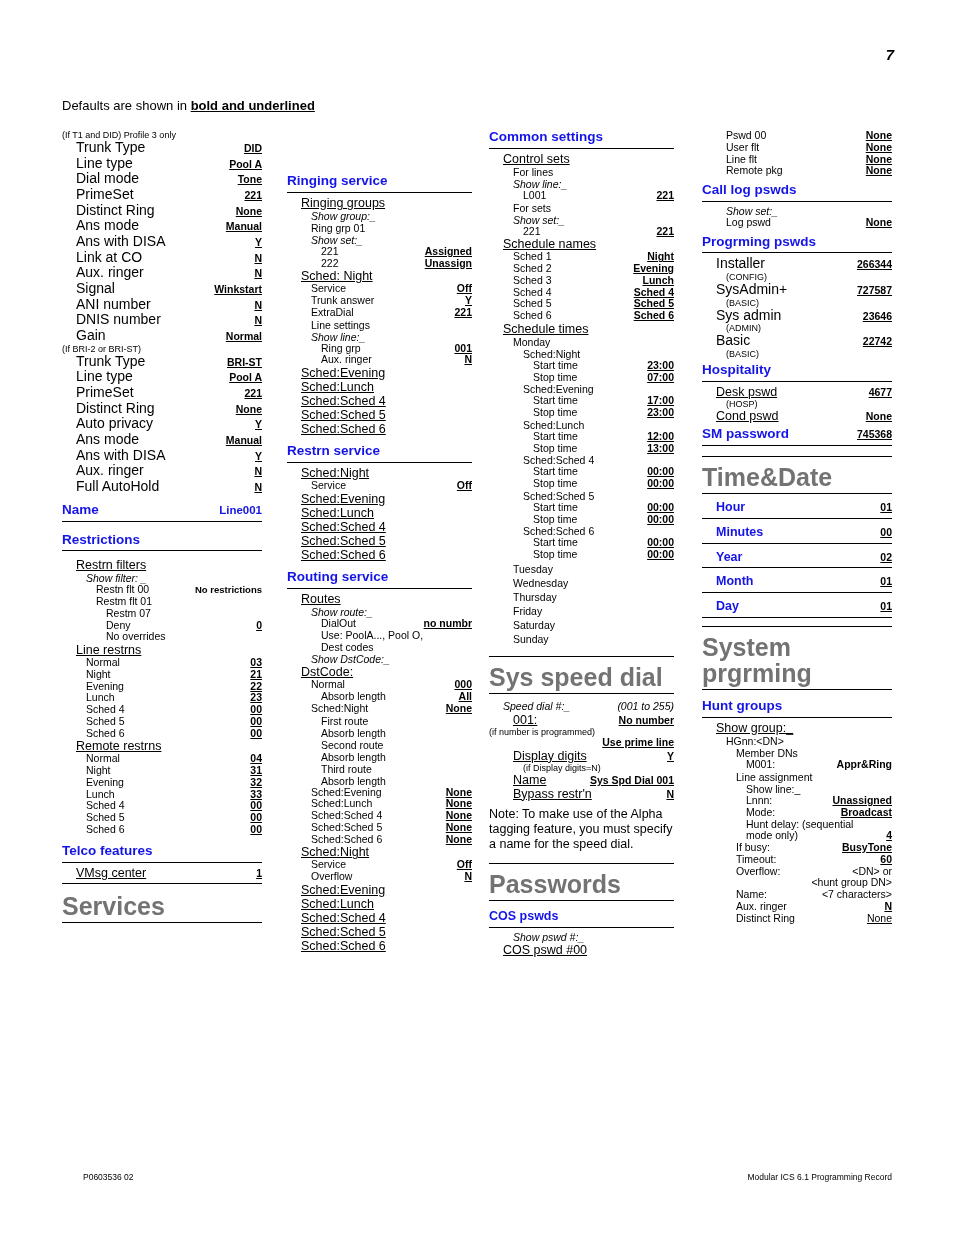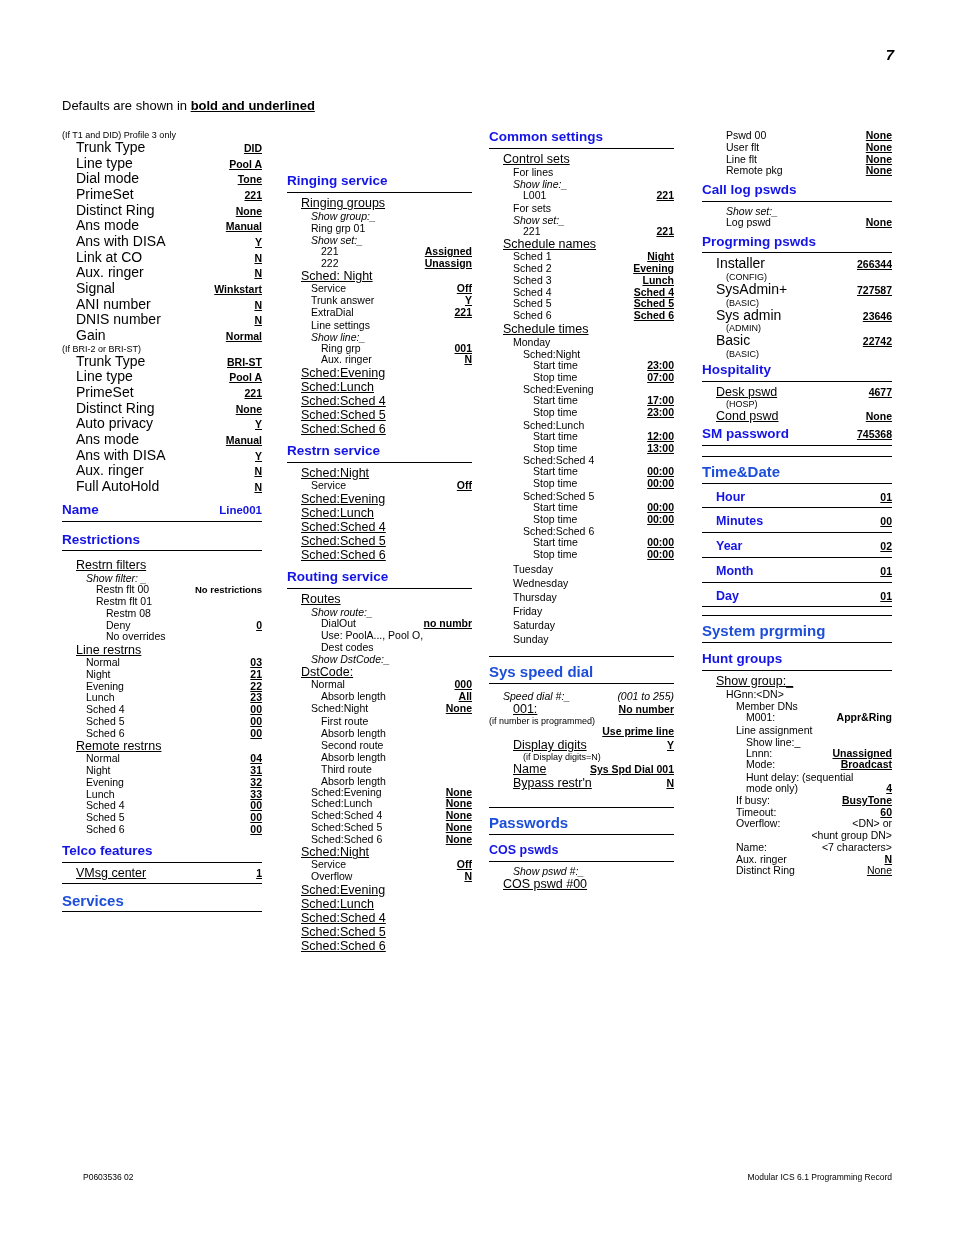--- a/index.html
+++ b/index.html
@@ -35,21 +35,21 @@
   .v-blue{color:#1414e6;font-weight:700;font-size:11.5px;}
 
   
   .t-lg{font-size:14px;}     
   .t-md{font-size:12.5px;text-decoration:underline;}     
   .t-sm{font-size:10.5px;}     
   .t-xs{font-size:9px;}        
   .ital{font-style:italic;}
 
   
-  .h-blue-lg{color:#1d4ed8;font-weight:700;font-size:15px;line-height:1.05;}
+  .h-blue-lg{color:#737373;font-weight:700;font-size:25px;line-height:1.05;}
   .h-blue-md{color:#1414e6;font-weight:700;font-size:13.5px;line-height:1.1;}
   .h-blue-sm{color:#1414e6;font-weight:700;font-size:12.5px;line-height:1.1;}
 
   hr.rule{border:none;border-top:1.3px solid #000;margin:3px 0 3px 0;height:0;}
 
   .ind1{padding-left:14px;}
   .ind2{padding-left:24px;}
   .ind3{padding-left:34px;}
   .ind4{padding-left:44px;}
 
@@ -184,21 +184,21 @@
     <div class="t-sm ital ind2">Show filter: _</div>
     <div class="row ind3">
         <span class="lbl t-sm">Restn flt 00</span>
         <span class="val" style="font-weight:700;font-size:9.5px;">No restrictions</span>
       </div>
     <div class="row ind3">
         <span class="lbl t-sm">Restm flt 01</span>
         <span class="val v-plain"></span>
       </div>
     <div class="row ind4">
-        <span class="lbl t-sm">Restm 08</span>
+        <span class="lbl t-sm">Restm 07</span>
         <span class="val v-plain"></span>
       </div>
     <div class="row ind4">
         <span class="lbl t-sm">Deny</span>
         <span class="val v-bold">0</span>
       </div>
     <div class="row ind4">
         <span class="lbl t-sm">No overrides</span>
         <span class="val v-plain"></span>
       </div>
@@ -538,20 +538,21 @@
     <div class="t-xs ind3">(if Display digits=N)</div>
     <div class="row ind2">
         <span class="lbl t-md">Name</span>
         <span class="val v-bold">Sys Spd Dial 001</span>
       </div>
     <div class="row ind2">
         <span class="lbl t-md">Bypass restr'n</span>
         <span class="val v-bold">N</span>
       </div>
     <div class="sp6"></div>
+    <div class="note">Note: To make use of the Alpha tagging feature, you must specify a name for the speed dial.</div>
     <div class="sp8"></div>
     <hr class="rule">
     <div class="sp4"></div>
     <div class="h-blue-lg">Passwords</div>
     <hr class="rule">
     <div class="sp6"></div>
     <div class="h-blue-sm">COS pswds</div>
     <hr class="rule">
     <div class="t-sm ital ind2">Show pswd #:_</div>
     <div class="t-md ind1">COS pswd #00</div>

